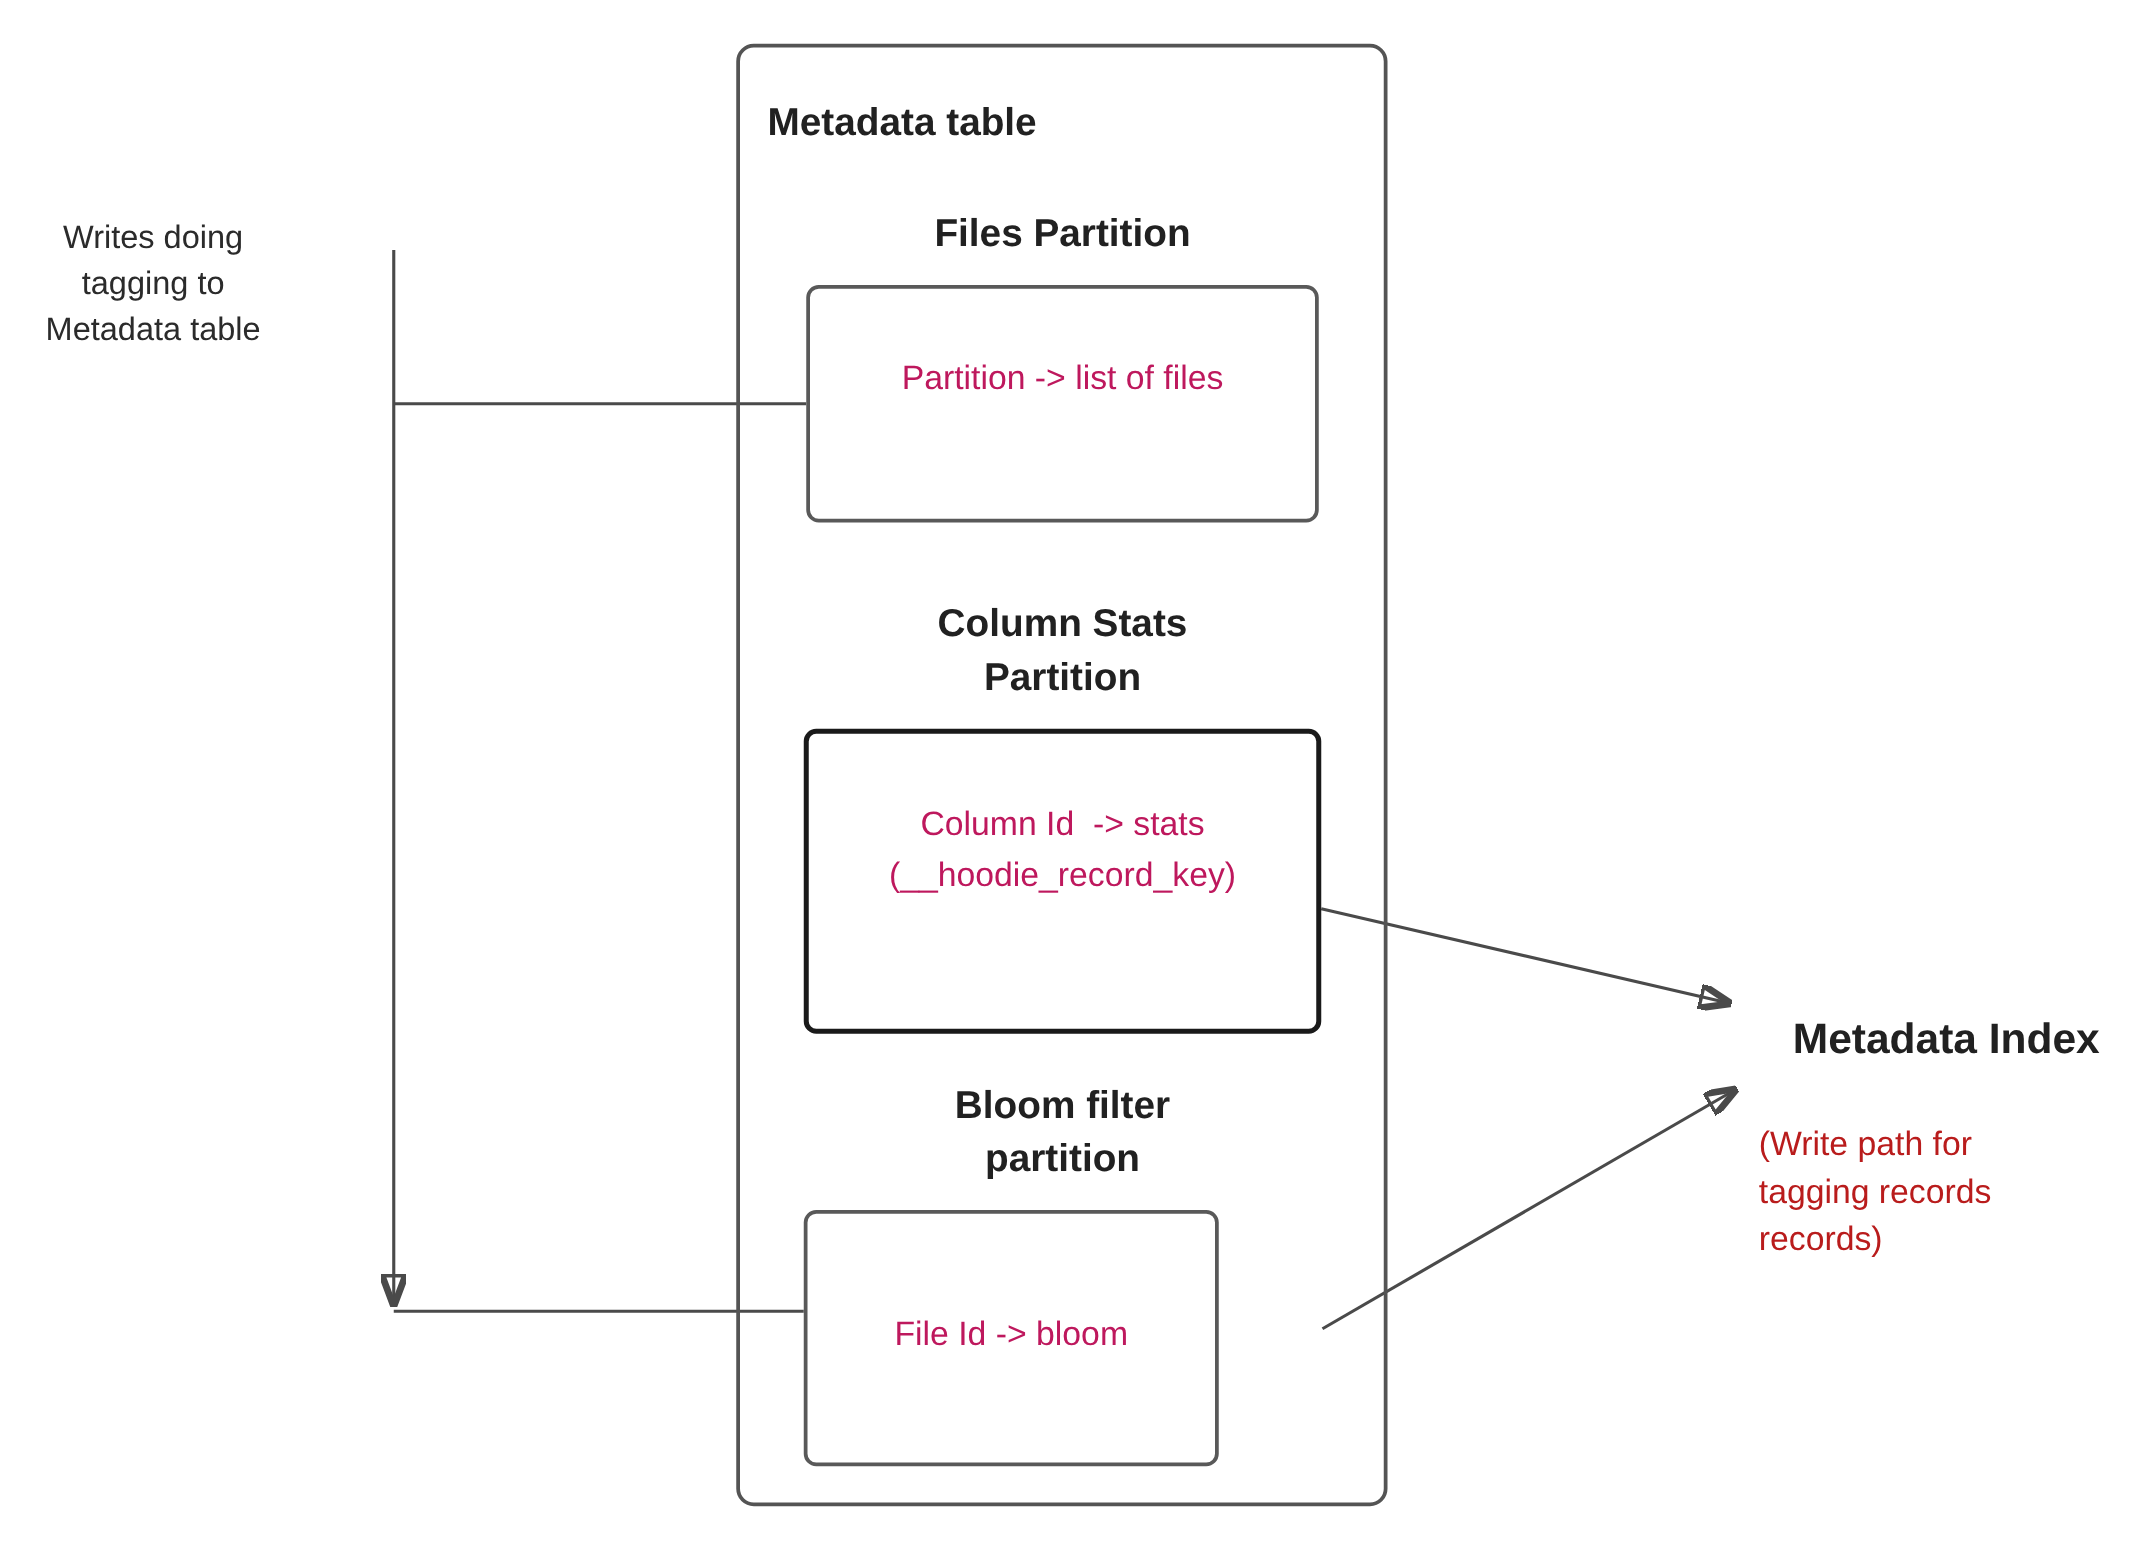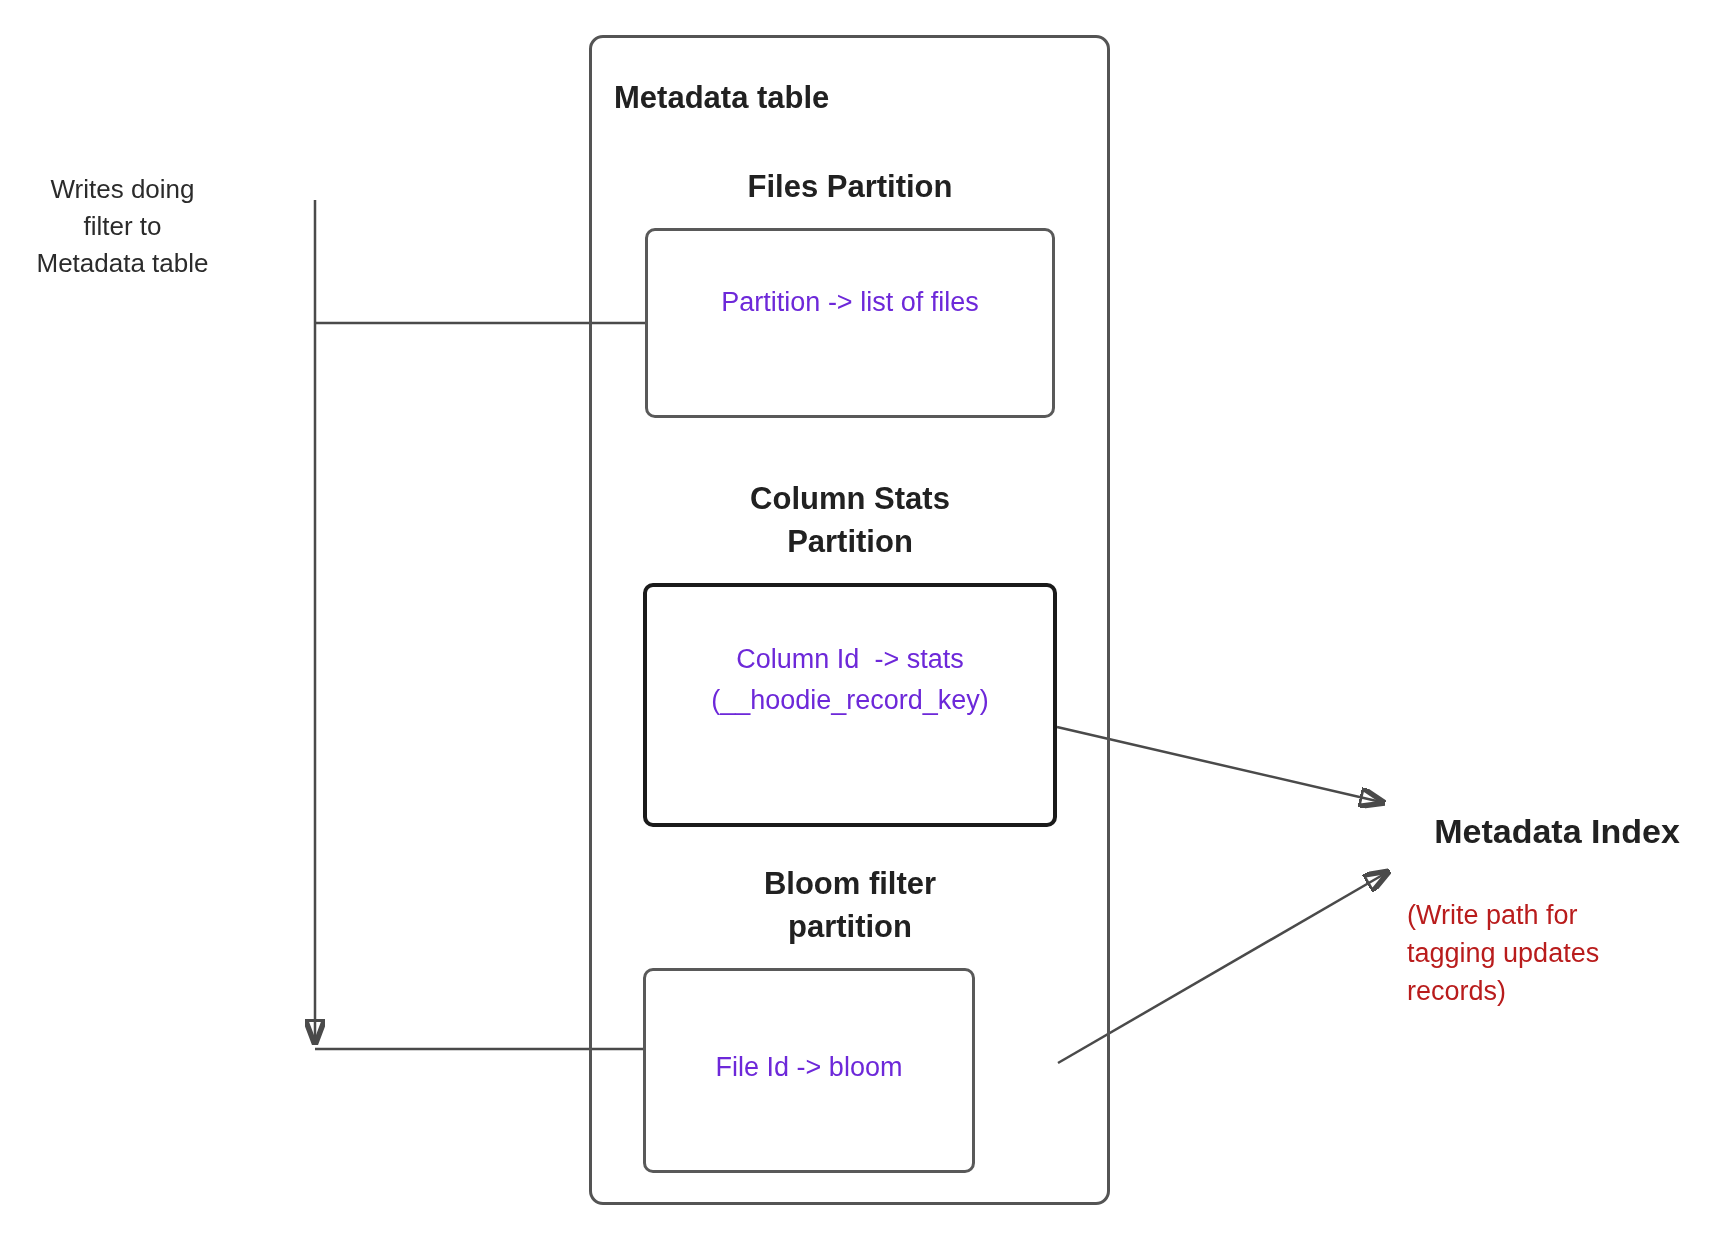--- a/index.html
+++ b/index.html
@@ -59,21 +59,21 @@
   .h-files   { top: 165px; }
   .h-stats   { top: 477px; }
   .h-bloom   { top: 862px; }
   .part-box {
     position: absolute;
     box-sizing: border-box;
     background: #ffffff;
     border-radius: 10px;
     text-align: center;
     font-size: 27px;
-    color: #6d28d9;
+    color: #be185d;
   }
   .part-box .box-line { white-space: pre-wrap; line-height: 41px; }
   .b-files {
     left: 645px; top: 228px;
     width: 410px; height: 190px;
     border: 3px solid #595959;
     padding-top: 51px;
   }
   .b-stats {
     left: 643px; top: 583px;
@@ -127,21 +127,21 @@
     </defs>
     <line x1="315" y1="200" x2="315" y2="1041" marker-end="url(#arrowhead)"></line>
     <line x1="315" y1="323" x2="645" y2="323"></line>
     <line x1="315" y1="1049" x2="643" y2="1049"></line>
     <line x1="1057" y1="727" x2="1381" y2="802" marker-end="url(#arrowhead)"></line>
     <line x1="1058" y1="1063" x2="1386" y2="873" marker-end="url(#arrowhead)"></line>
   </svg>
 
   <div class="left-note">
     <div>Writes doing</div>
-    <div>filter to</div>
+    <div>tagging to</div>
     <div>Metadata table</div>
   </div>
 
   <div class="outer-box"></div>
 
   <div class="outer-title">Metadata table</div>
 
   <div class="part-heading h-files">Files Partition</div>
 
   <div class="part-box b-files">
@@ -164,17 +164,17 @@
   </div>
 
   <div class="part-box b-bloom">
     <div class="box-line">File Id -&gt; bloom</div>
   </div>
 
   <div class="index-title">Metadata Index</div>
 
   <div class="index-subtitle">
     <div>(Write path for</div>
-    <div>tagging updates</div>
+    <div>tagging records</div>
     <div>records)</div>
   </div>
 
 </div>
 
 </body></html>

